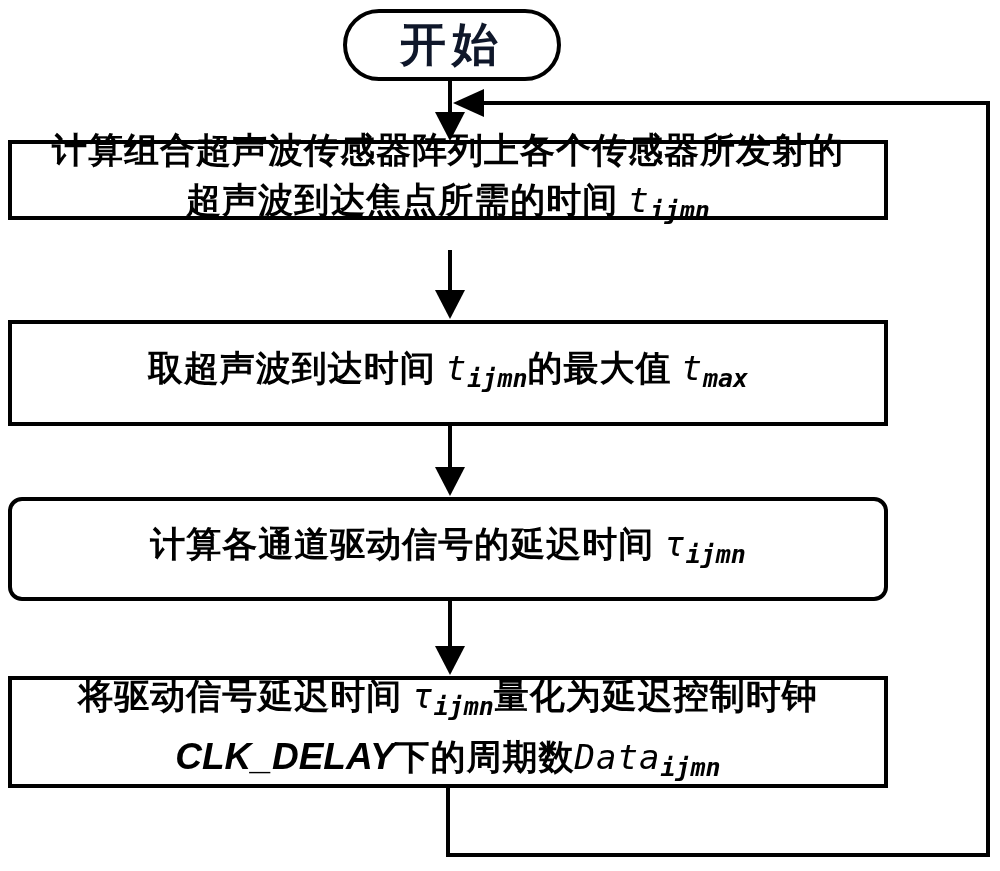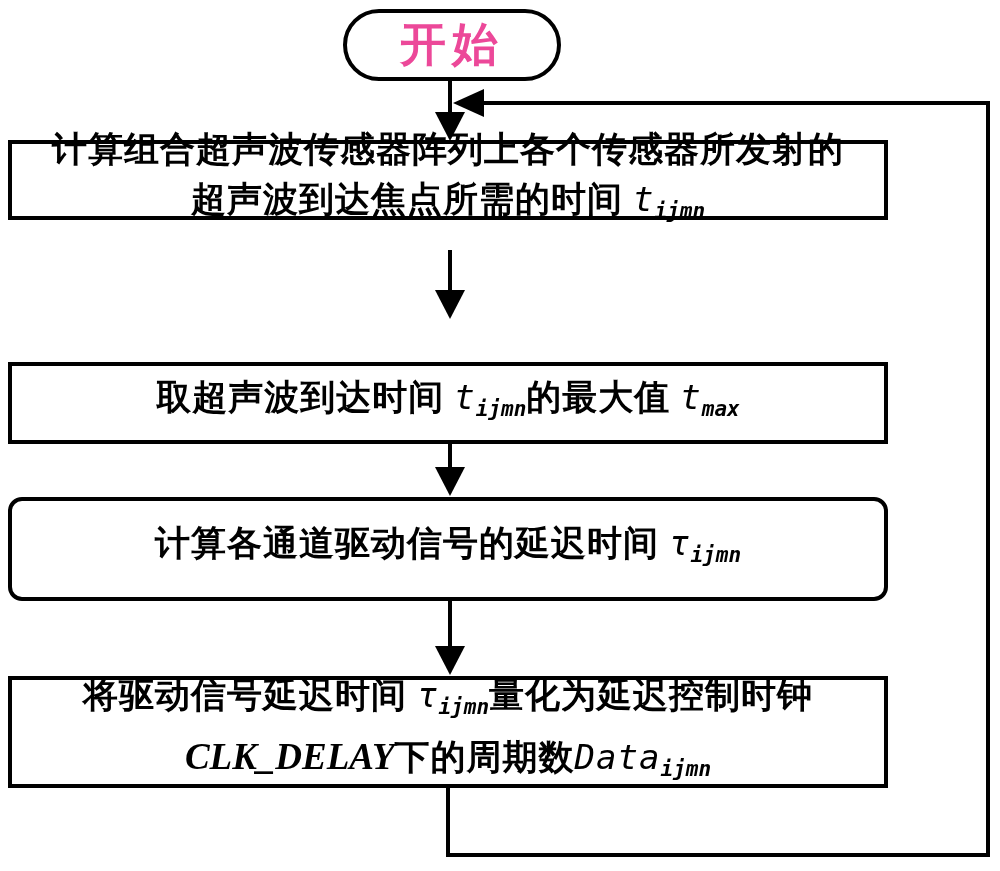--- a/index.html
+++ b/index.html
@@ -24,64 +24,64 @@
     border-radius: 42px;
     display: flex;
     align-items: center;
     justify-content: center;
     background: #ffffff;
     box-sizing: border-box;
   }
   .terminator .label {
     font-size: 46px;
     font-weight: bold;
-    color: #ec4899;
+    color: #0f172a;
     letter-spacing: 6px;
   }
   .pbox {
     position: absolute;
     left: 8px;
     width: 880px;
     border: 4px solid #000000;
     background: #ffffff;
     box-sizing: border-box;
     display: flex;
     flex-direction: column;
     align-items: center;
     justify-content: center;
     color: #000000;
   }
   .box1 { top: 140px; height: 80px; }
-  .box2 { top: 320px; height: 82px; margin-top: 42px; }
+  .box2 { top: 320px; height: 106px; }
   .box3 { top: 497px; height: 104px; border-radius: 14px; }
   .box4 { top: 676px; height: 112px; text-align: center; }
   .line {
     font-size: 35px;
     font-weight: bold;
     line-height: 50px;
     white-space: nowrap;
     letter-spacing: 1px;
   }
   .mvar {
     font-family: "DejaVu Sans Mono", monospace;
     font-style: italic;
     font-weight: normal;
     font-size: 34px;
   }
   .mvar.gap { margin-left: 10px; }
   .msub {
     font-family: "DejaVu Sans Mono", monospace;
     font-style: italic;
     font-weight: bold;
-    font-size: 21px;
+    font-size: 25px;
     vertical-align: -7px;
     letter-spacing: 0;
   }
   .clk {
-    font-family: Liberation Serif, serif;
+    font-family: Liberation Sans, sans-serif;
     font-style: italic;
     font-weight: bold;
     font-size: 37px;
     letter-spacing: 0;
   }
 </style>
 </head>
 <body>
 
 <div class="canvas">

